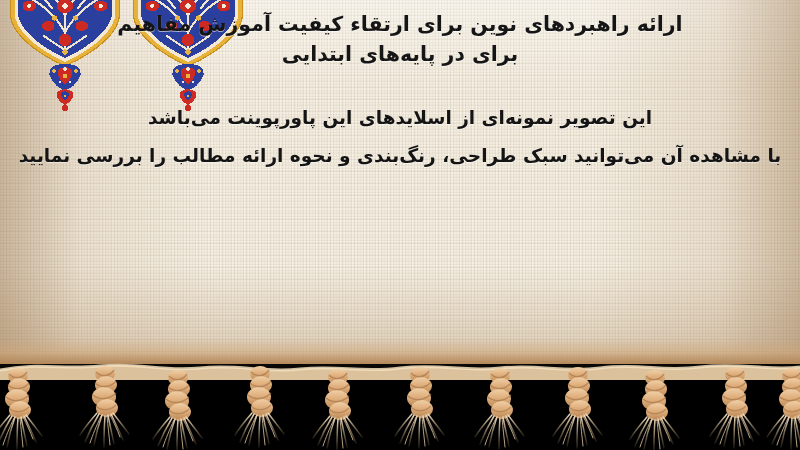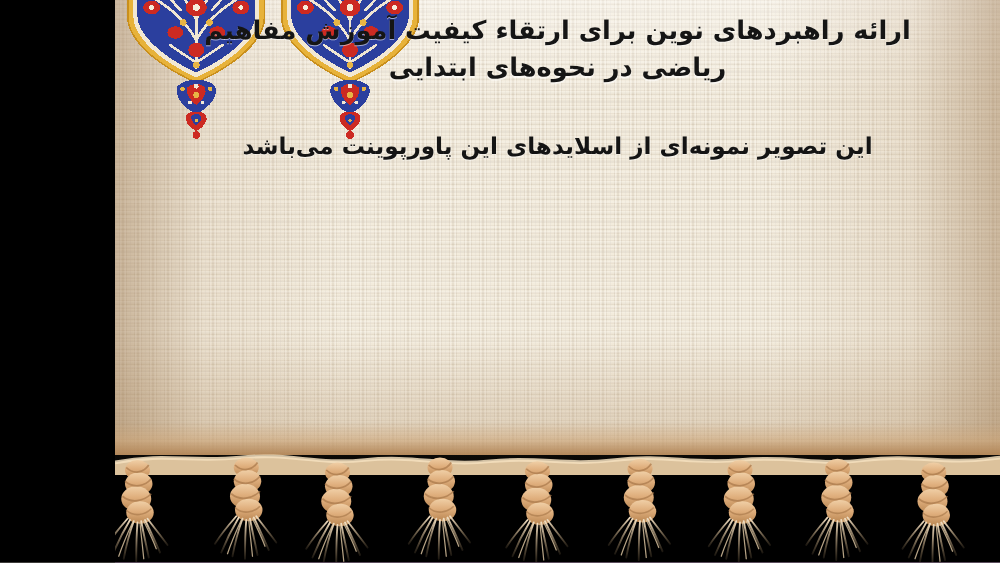--- a/index.html
+++ b/index.html
@@ -1,22 +1,22 @@
 <!DOCTYPE html>
 <html lang="fa" dir="rtl"><head>
 <meta charset="utf-8">
 <title>Slide Preview</title>
 <style>
   html,body{margin:0;padding:0;background:#000;}
   #stage{
     position:relative;
-    width:708px;height:450px;
+    width:800px;height:450px;
     overflow:hidden;
     font-family:"DejaVu Sans","Liberation Sans",sans-serif;
-    background:#f0abfc;
+    background:#0ea5e9;
     user-select:none;
   }
 
   
   .carpet{
     position:absolute;inset:0 0 80px 0;
     background:
       radial-gradient(120% 90% at 50% 40%, rgba(255,253,246,.85) 0%, rgba(247,240,226,.45) 45%, rgba(214,190,158,0) 72%),
       linear-gradient(90deg, #c9ab87 0%, #ddc6a8 6%, #efe4d2 16%, #f6efe2 34%, #f8f2e7 52%, #f2e9da 70%, #e2d0b6 86%, #c7a symbol 100%),
       linear-gradient(90deg,#c9ab87 0%, #e0cbae 9%, #f2ead9 24%, #f8f3e8 50%, #efe4d2 76%, #dcc4a4 92%, #c3a179 100%);
@@ -197,24 +197,25 @@
         <use href="#pend" transform="translate(188,78)"></use>
         <use href="#pend2" transform="translate(188,97) scale(.8)"></use>
         <circle cx="188" cy="108" r="3" fill="#cc2a22"></circle>
       </g>
     </svg>
   </div>
 
   <div class="text-layer">
     <h1 class="title">
       <span class="ln">ارائه راهبردهای نوین برای ارتقاء کیفیت آموزش مفاهیم</span>
-      <span class="ln">ریاضی در نحوه‌های ابتدایی</span>
+      <span class="ln">برای در پایه‌های ابتدایی</span>
     </h1>
     <div class="body">
       <span class="ln">این تصویر نمونه‌ای از اسلایدهای این پاورپوینت می‌باشد</span>
+      <span class="ln">با مشاهده آن می‌توانید سبک طراحی، رنگ‌بندی و نحوه ارائه مطالب را بررسی نمایید</span>
     </div>
   </div>
 
   <div class="fringe-zone">
     <div class="fringe-edge"></div>
     <div class="fringe-black"></div>
     <svg class="fringe-svg" viewBox="0 0 800 110" xmlns="http://www.w3.org/2000/svg">
       <defs>
         <linearGradient id="cord" x1="0" y1="0" x2="0" y2="1">
           <stop offset="0%" stop-color="#f0cfa6"></stop>

